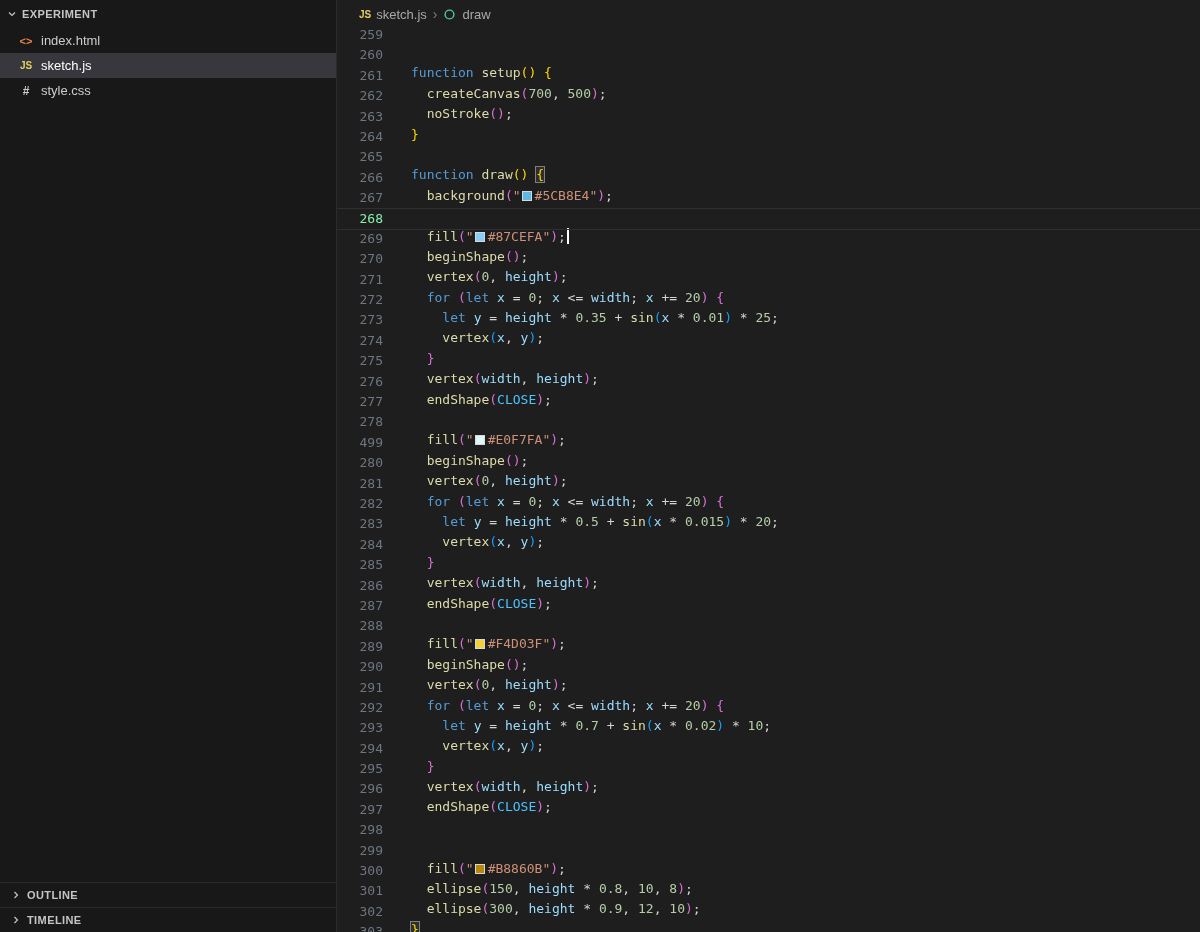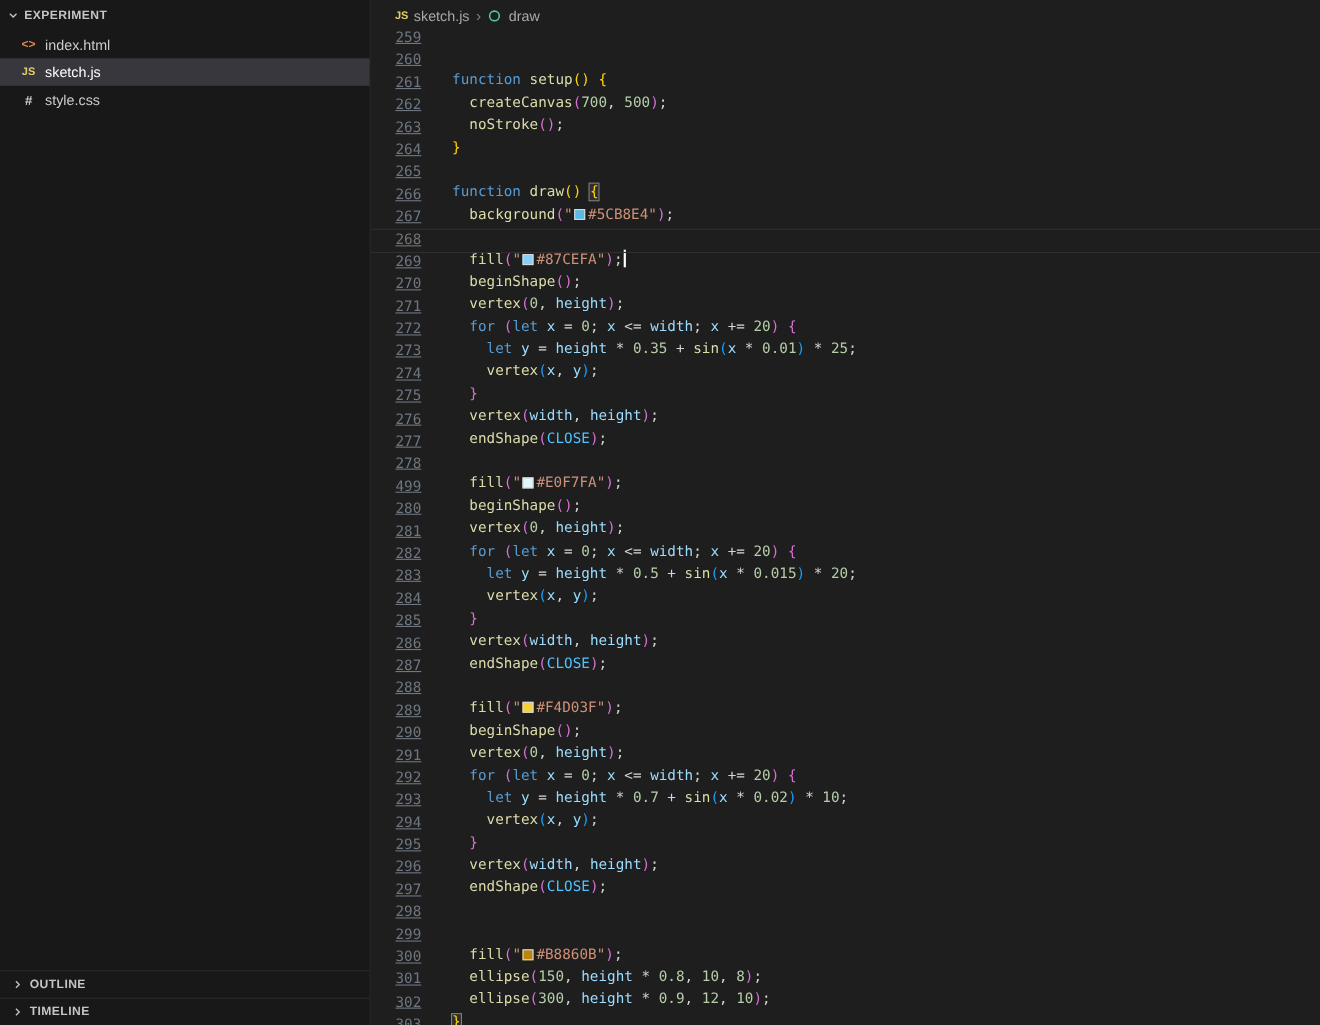--- a/index.html
+++ b/index.html
@@ -29,22 +29,22 @@
   .editor { flex:1; height:100%; background:#1e1e1e; display:flex; flex-direction:column; overflow:hidden; }
   .breadcrumb { height:28px; flex:0 0 28px; display:flex; align-items:center; gap:5px;
              padding-left:22px; font-size:13px; color:#a9a9a9; }
   .bc-js-icon { color:#e3cf65; font-weight:bold; font-size:10px; }
   .bc-sep { color:#7f7f7f; font-size:14px; padding:0 1px; }
   .bc-symbol-icon { display:inline-flex; margin-right:1px; }
 
   .code-lines { margin-top:-3px; font-family:"DejaVu Sans Mono", monospace; font-size:13px; }
   .line { display:flex; height:20.4px; line-height:20.4px; white-space:pre; }
   .line.active { outline:1px solid #2f2f2f; }
-  .gutter { flex:0 0 62px; text-align:right; padding-right:16px; color:#6e7681;text-decoration:underline; }
-  .line.active .gutter { color:#737373; }
+  .gutter { flex:0 0 62px; text-align:right; padding-right:16px; color:#6e7681; }
+  .line.active .gutter { color:#86efac; }
   .code { padding-left:12px; color:#d4d4d4;margin-top:18px; }
 
   .tk-kw { color:#569CD6; }
   .tk-fn { color:#DCDCAA; }
   .tk-v  { color:#9CDCFE; }
   .tk-n  { color:#B5CEA8; }
   .tk-s  { color:#CE9178; }
   .tk-p  { color:#D4D4D4; }
   .tk-b1 { color:#FFD700; }
   .tk-b2 { color:#DA70D6; }

